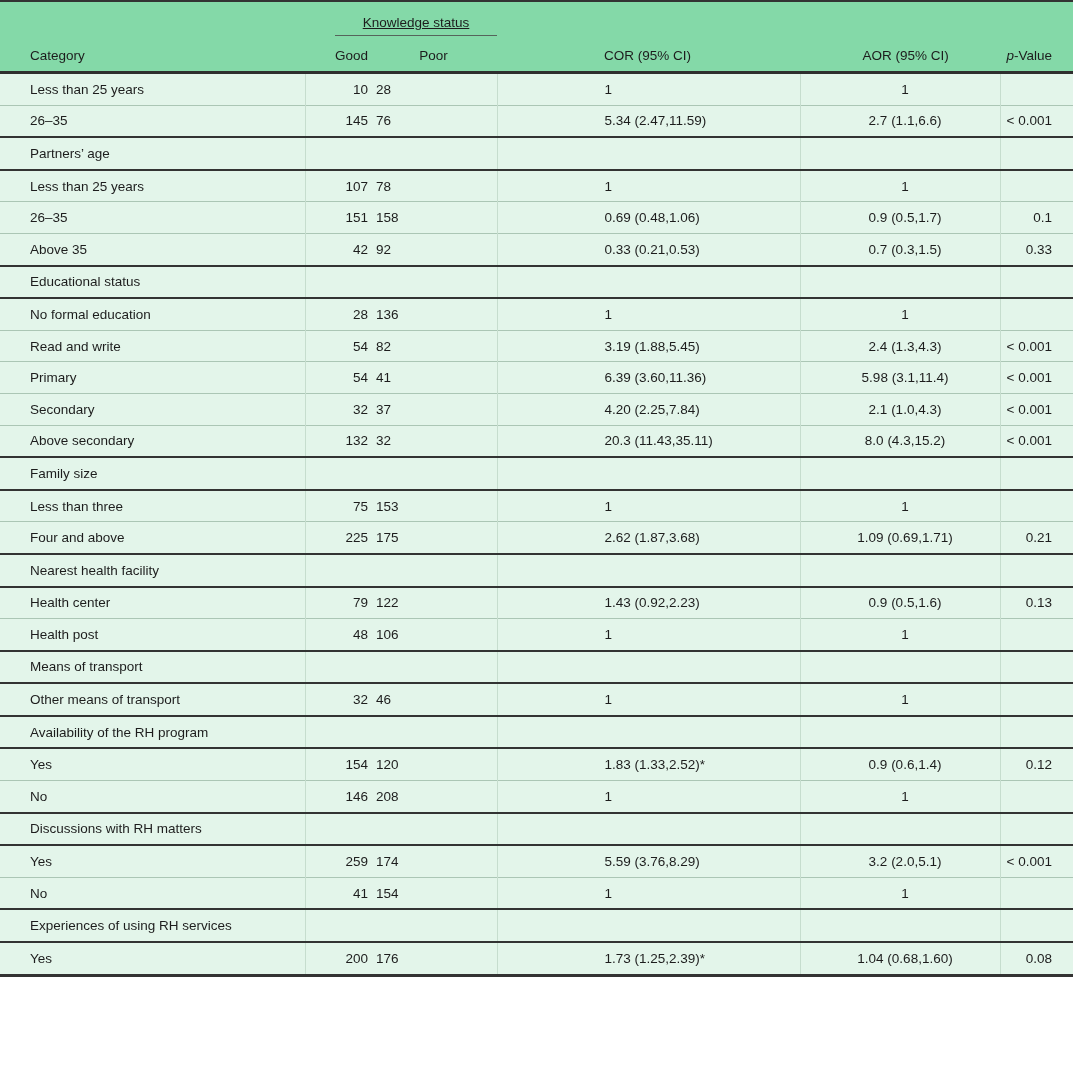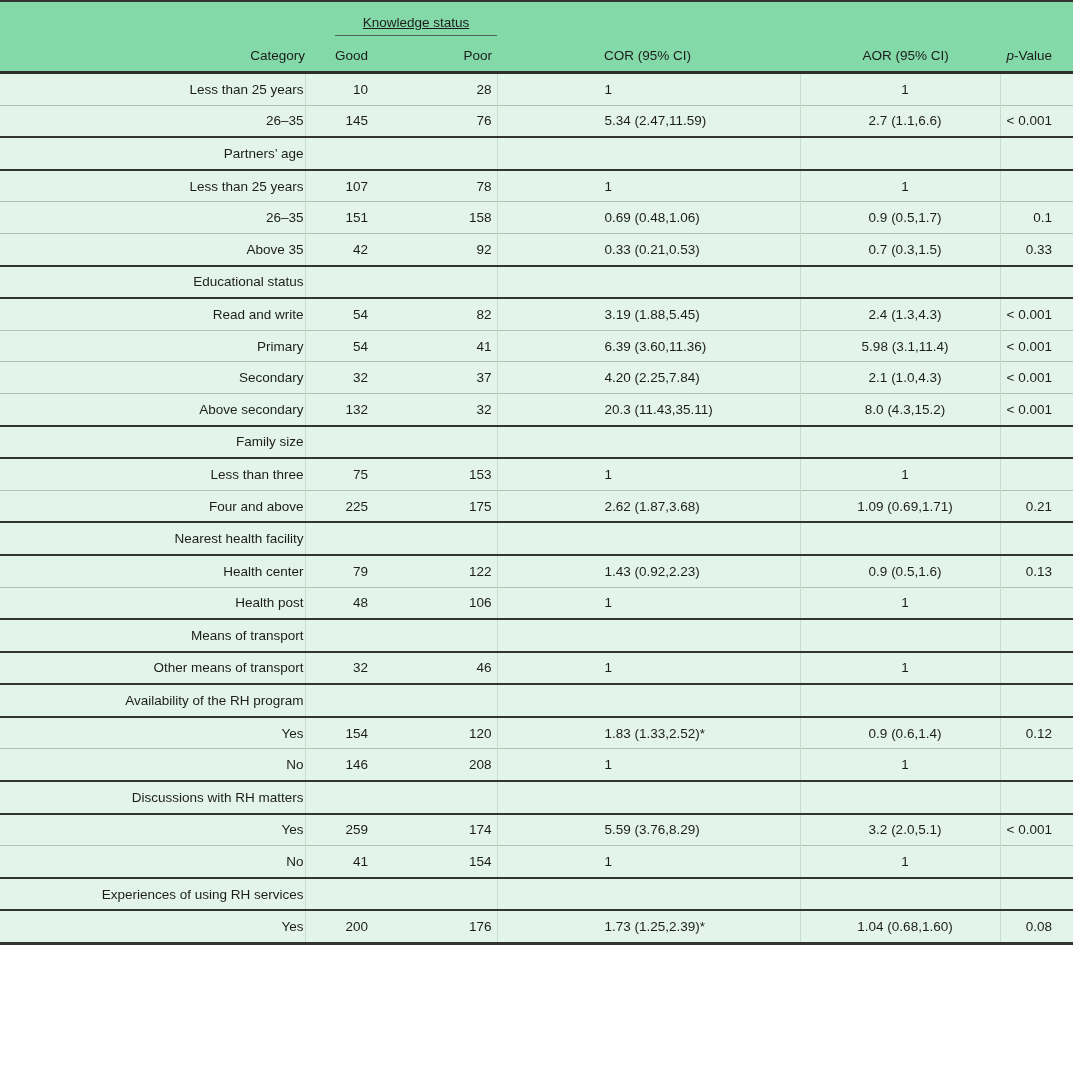--- a/index.html
+++ b/index.html
@@ -38,23 +38,23 @@
     text-decoration:underline;
   }
   tbody td{
     background:var(--body-green);
     height:30.6px;
     padding-top:0;padding-bottom:0;
     overflow:hidden;
     white-space:nowrap;
   }
   
-  .c-cat{text-align:right;padding-left:30px;border-right:1px solid var(--faint-col);}
+  .c-cat{text-align:left;padding-left:30px;border-right:1px solid var(--faint-col);}
   .c-good{text-align:right;padding-right:7px;}
-  .c-poor{text-align:right;padding-right:5px;border-right:1px solid var(--faint-col);}
+  .c-poor{padding-right:5px;border-right:1px solid var(--faint-col);}
   .c-cor{text-align:left;padding-left:107px;border-right:1px solid var(--faint-col);}
   .c-aor{text-align:center;padding-left:11px;border-right:1px solid var(--faint-col);}
   .c-p{text-align:right;padding-right:21px;}
   thead .c-cat, thead .c-poor, thead .c-cor, thead .c-aor{border-right:none;}
   
   tbody tr.data-row td{border-top:1px solid var(--light-sep);}
   tbody tr.section-row td{
     border-top:2px solid var(--dark-border);
     border-bottom:2px solid var(--dark-border);
   }
@@ -144,20 +144,28 @@
         </tr>
         <tr class="section-row">
           <td class="c-cat">Educational status</td>
           <td class="c-good"></td>
           <td class="c-poor"></td>
           <td class="c-cor"></td>
           <td class="c-aor"></td>
           <td class="c-p"></td>
         </tr>
         <tr class="data-row">
+          <td class="c-cat">No formal education</td>
+          <td class="c-good">28</td>
+          <td class="c-poor">136</td>
+          <td class="c-cor">1</td>
+          <td class="c-aor">1</td>
+          <td class="c-p"></td>
+        </tr>
+        <tr class="data-row">
           <td class="c-cat">Read and write</td>
           <td class="c-good">54</td>
           <td class="c-poor">82</td>
           <td class="c-cor">3.19 (1.88,5.45)</td>
           <td class="c-aor">2.4 (1.3,4.3)</td>
           <td class="c-p">&lt; 0.001</td>
         </tr>
         <tr class="data-row">
           <td class="c-cat">Primary</td>
           <td class="c-good">54</td>

